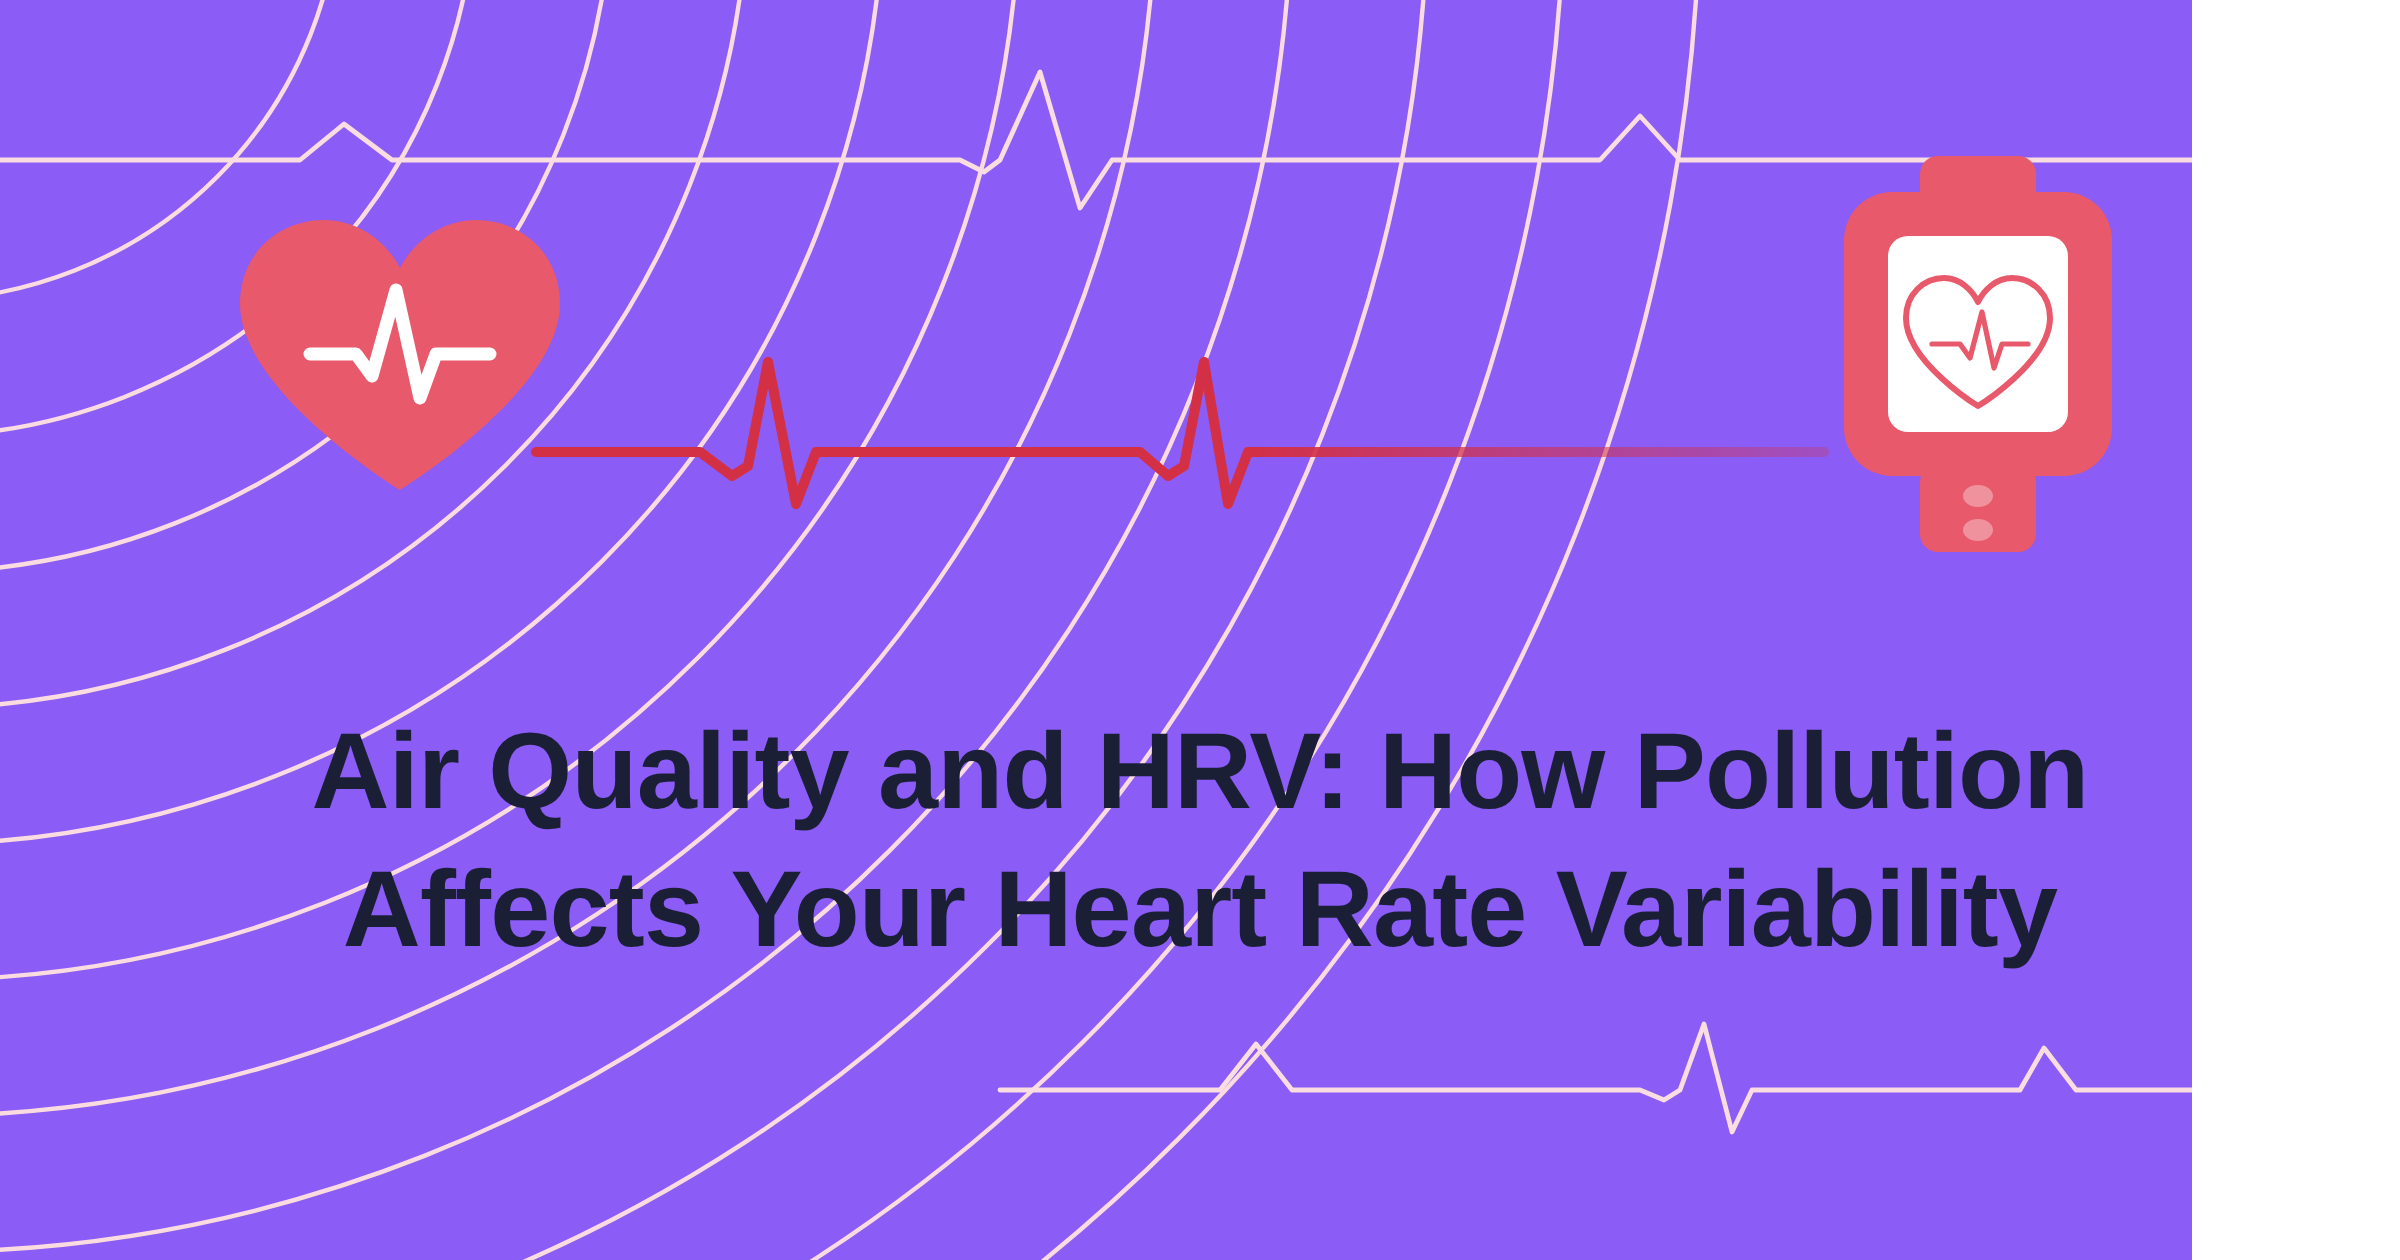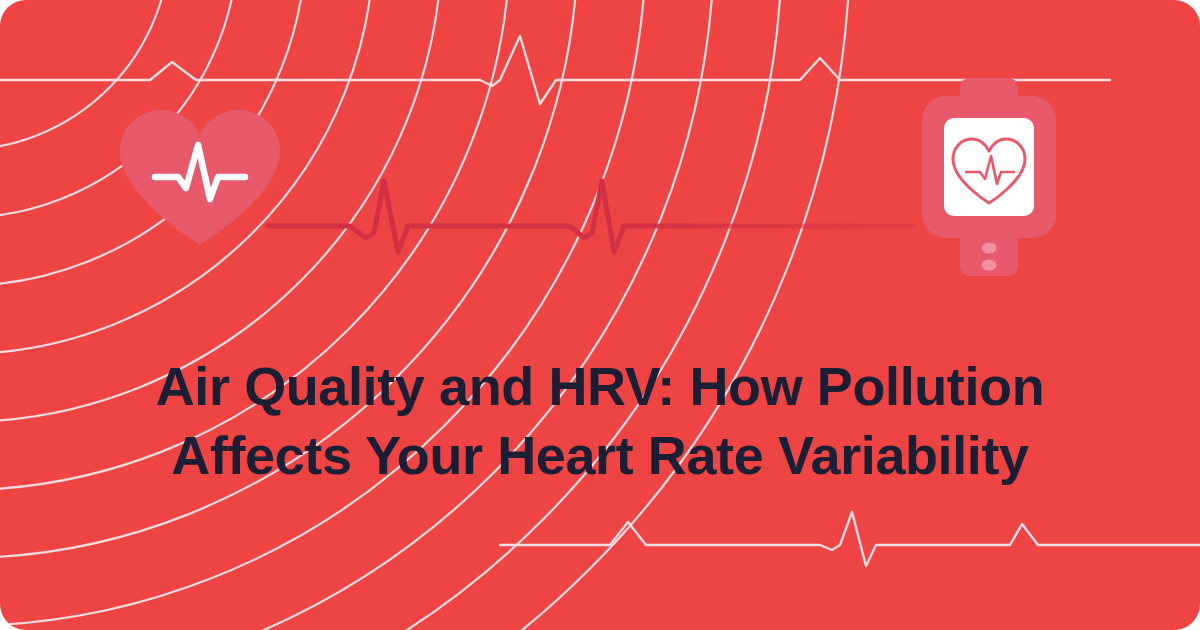--- a/index.html
+++ b/index.html
@@ -8,25 +8,24 @@
     padding: 0;
   }
   body {
     width: 1200px;
     height: 630px;
     overflow: hidden;
     font-family: "Liberation Sans", sans-serif;
   }
   .og-card {
     position: relative;
-    width: 1200px;
+    width: 1096px;
     height: 630px;
-    background: #ef4444;
+    background: #8b5cf6;
     overflow: hidden;
-    border-radius: 26px;
   }
   .bg-layer {
     position: absolute;
     top: 0;
     left: 0;
     width: 1200px;
     height: 630px;
     pointer-events: none;
   }
   .art-layer {

